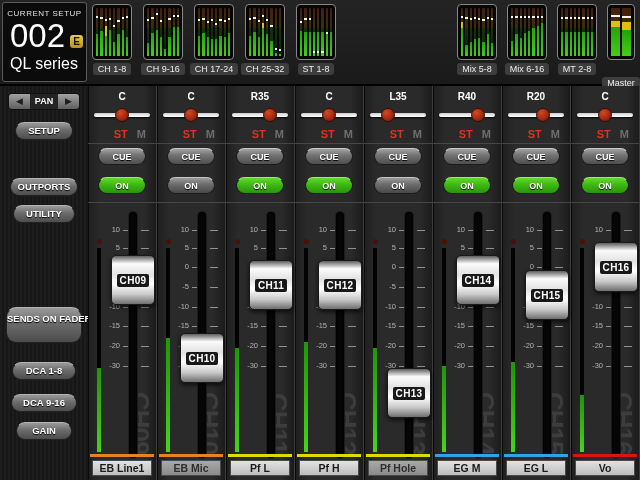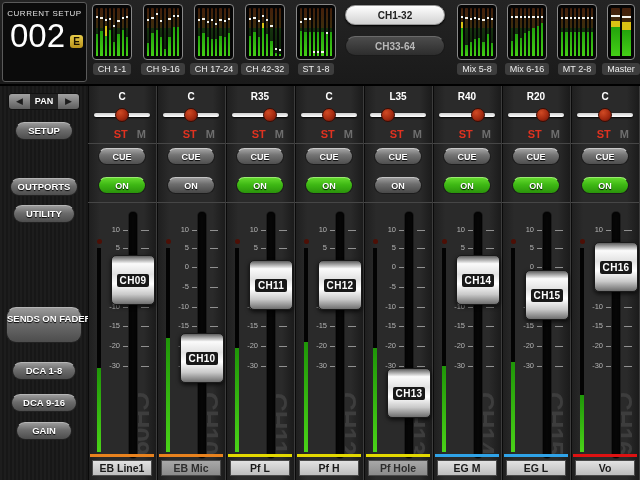--- a/index.html
+++ b/index.html
@@ -15,21 +15,21 @@
   .scene-row { display:flex; align-items:flex-end; padding-left:7px; margin-top:1px; }
   .scene-number { font-size:33px; color:#fff; line-height:34px; }
   .edit-badge { width:13px; height:13px; margin:0 0 5px 5px; background:linear-gradient(#e7cc4a,#b9921c);
     border-radius:3px; color:#1a1000; font-size:10px; font-weight:bold; text-align:center; line-height:13px; }
   .series-name { padding-left:7px; font-size:16px; color:#fff; margin-top:2px; }
 
   .banks { position:absolute; top:4px; display:flex; }
   .banks-left { left:90px; gap:7px; }
   .banks-right { left:455px; gap:6px; }
   .bank { width:44px; display:flex; flex-direction:column; align-items:center; }
-  .bank.narrow { width:32px; }
+  .bank.narrow { width:32px;gap:14px; }
   .bank-block { width:40px; height:56px; background:#050505; border:1px solid #888;
     border-radius:4px; padding:3px 3px; display:flex; gap:2px; cursor:pointer; }
   .bank.narrow .bank-block { width:28px; }
   .mbar { flex:1; position:relative; border-radius:1px;
     background:linear-gradient(to bottom,#46200b 0%,#3c2e0d 42%,#15330e 42%,#0c2108 100%); }
   .mbar .fill { position:absolute; left:0; right:0; bottom:0; background:linear-gradient(#23a30c,#44cf16); }
   .mbar .yfill { position:absolute; left:0; right:0; background:#d9c214; }
   .mbar .peak { position:absolute; left:0; right:0; height:2px; background:#f4f4ee; }
   .bank-label { margin-top:3px; background:#3d3d3d; border-radius:3px; color:#eee;
     font-size:9px; padding:1px 5px; white-space:nowrap; }
@@ -111,20 +111,21 @@
 </head>
 <body>
 
 <div class="topbar">
   <div class="scene-box">
     <div class="scene-label">CURRENT SETUP</div>
     <div class="scene-row">
       <div class="scene-number">002</div>
       <div class="edit-badge">E</div>
     </div>
+    <div class="series-name">QL series</div>
   </div>
 
   <div class="banks banks-left" id="banks-left">
       <div class="bank">
         <div class="bank-block">
           <div class="mbar">
             <div class="fill" style="height: 45%;"></div>
             <div class="peak" style="bottom: 80%;"></div>
           </div>
           <div class="mbar">
@@ -150,21 +151,21 @@
           </div>
           <div class="mbar">
             <div class="fill" style="height: 55%;"></div>
             <div class="peak" style="bottom: 78%;"></div>
           </div>
           <div class="mbar">
             <div class="fill" style="height: 40%;"></div>
             <div class="peak" style="bottom: 80%;"></div>
           </div>
         </div>
-        <div class="bank-label">CH 1-1</div>
+        <div class="bank-label">CH 1-8</div>
       </div>
       <div class="bank">
         <div class="bank-block">
           <div class="mbar">
             <div class="fill" style="height: 28%;"></div>
             <div class="peak" style="bottom: 72%;"></div>
           </div>
           <div class="mbar">
             <div class="fill" style="height: 48%;"></div>
             <div class="peak" style="bottom: 78%;"></div>
@@ -261,21 +262,21 @@
           </div>
           <div class="mbar">
             <div class="fill" style="height: 6%;"></div>
             <div class="peak" style="bottom: 12%;"></div>
           </div>
           <div class="mbar">
             <div class="fill" style="height: 5%;"></div>
             <div class="peak" style="bottom: 10%;"></div>
           </div>
         </div>
-        <div class="bank-label">CH 42-32</div>
+        <div class="bank-label">CH 25-32</div>
       </div>
       <div class="bank">
         <div class="bank-block">
           <div class="mbar">
             <div class="fill" style="height: 52%;"></div>
             <div class="peak" style="bottom: 68%;"></div>
           </div>
           <div class="mbar">
             <div class="fill" style="height: 50%;"></div>
             <div class="peak" style="bottom: 75%;"></div>
@@ -301,22 +302,20 @@
             <div class="peak" style="bottom: 45%;"></div>
           </div>
           <div class="mbar">
             <div class="fill" style="height: 50%;"></div>
           </div>
         </div>
         <div class="bank-label">ST 1-8</div>
       </div>
     </div>
 
-  <div class="bank-btn active">CH1-32</div>
-  <div class="bank-btn inactive">CH33-64</div>
 
   <div class="banks banks-right" id="banks-right">
       <div class="bank">
         <div class="bank-block">
           <div class="mbar">
             <div class="fill" style="height: 58%;"></div>
             <div class="yfill" style="bottom: 58%; height: 12%;"></div>
             <div class="peak" style="bottom: 80%;"></div>
           </div>
           <div class="mbar">

